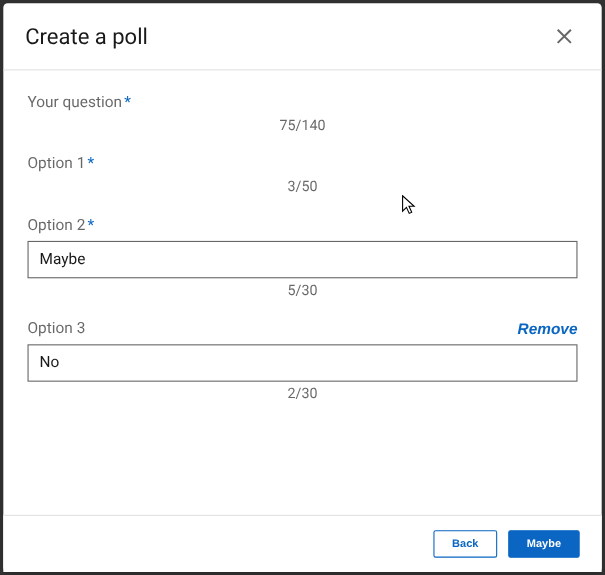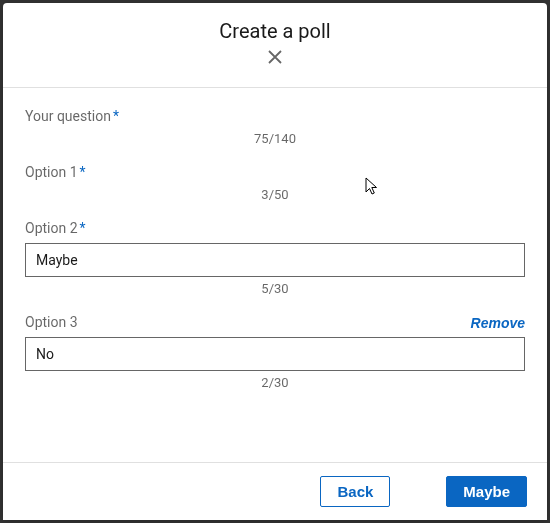--- a/index.html
+++ b/index.html
@@ -27,21 +27,20 @@
       display: flex;
       flex-direction: column;
       position: relative;
     }
     .dialog-header {
       display: flex;
       align-items: center;
       justify-content: space-between;
       padding: 16px 20px;
       border-bottom: 1px solid #e0e0e0;
-      flex-direction: column;
     }
     .dialog-title {
       font-size: 20px;
       font-weight: 400;
       color: rgba(0,0,0,.9);
     }
     .close-btn {
       background: none;
       border: none;
       cursor: pointer;
@@ -114,26 +113,25 @@
     }
     .dialog-footer {
       border-top: 1px solid #e0e0e0;
       padding: 13px 20px;
       display: flex;
       justify-content: flex-end;
       gap: 10px;
       background: #fff;
     }
     .btn {
-      font-size: 15px;
+      font-size: 10px;
       font-weight: 600;
       padding: 6px 16px;
       border-radius: 2px;
       cursor: pointer;
-      margin-left: 46px;
     }
     .btn-secondary {
       background: #fff;
       color: #0a66c2;
       border: 1px solid #0a66c2;
     }
     .btn-primary {
       background: #0a66c2;
       color: #fff;
       border: 1px solid #0a66c2;

